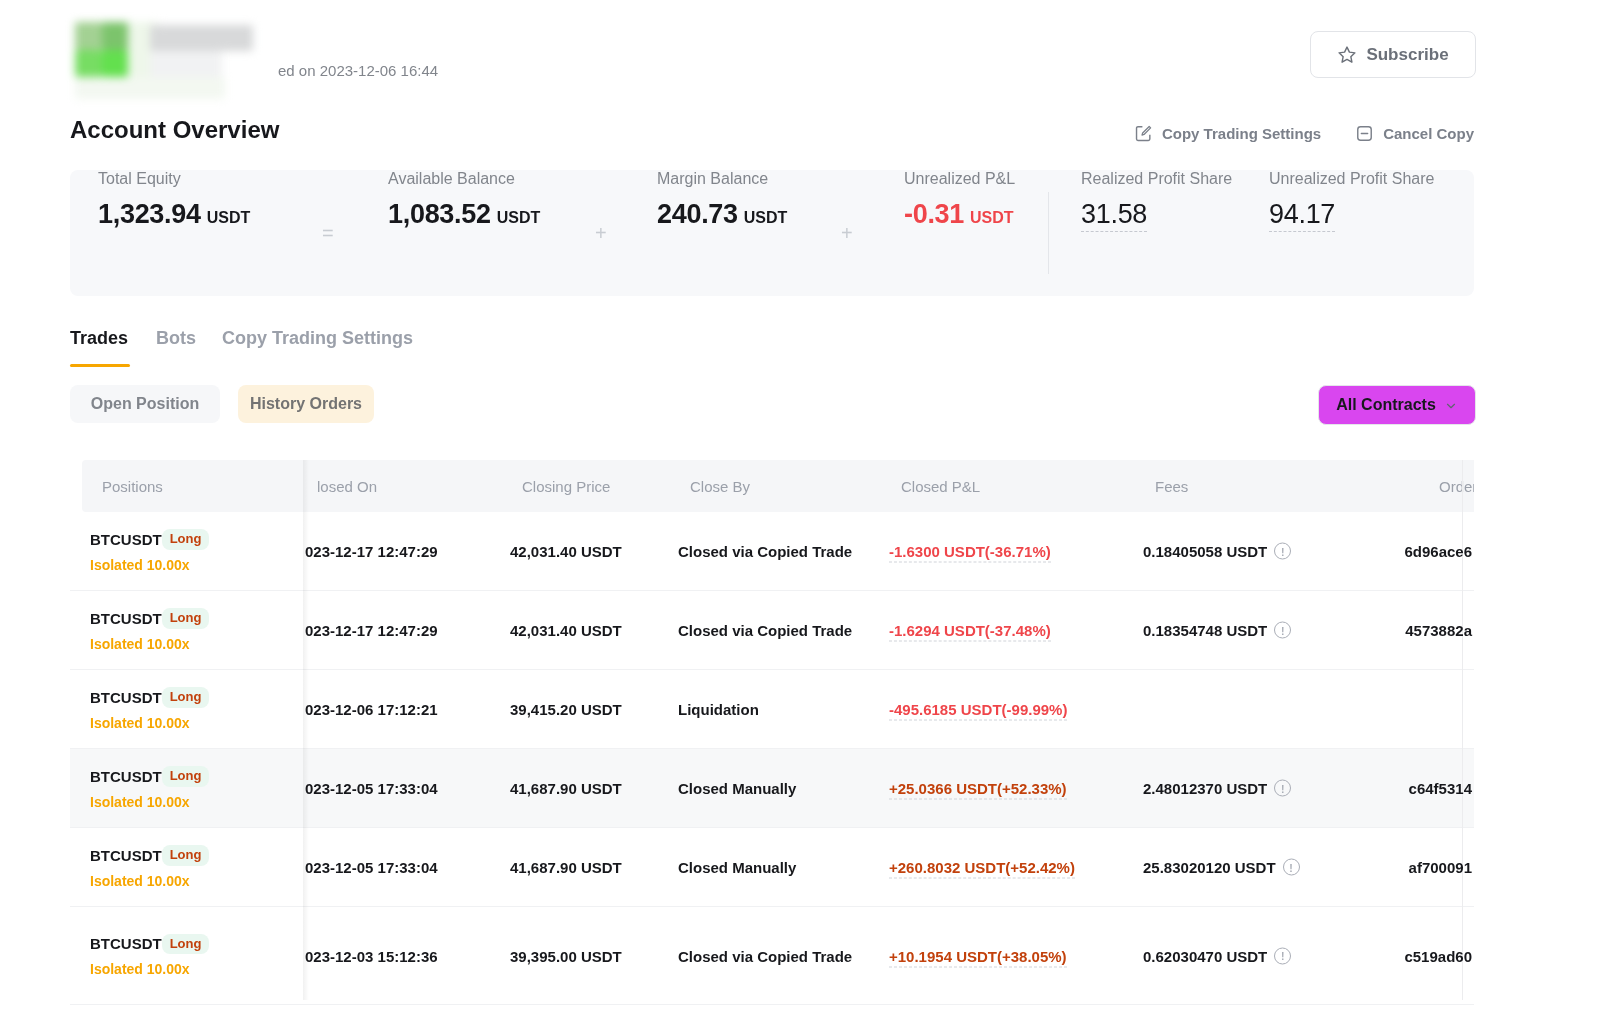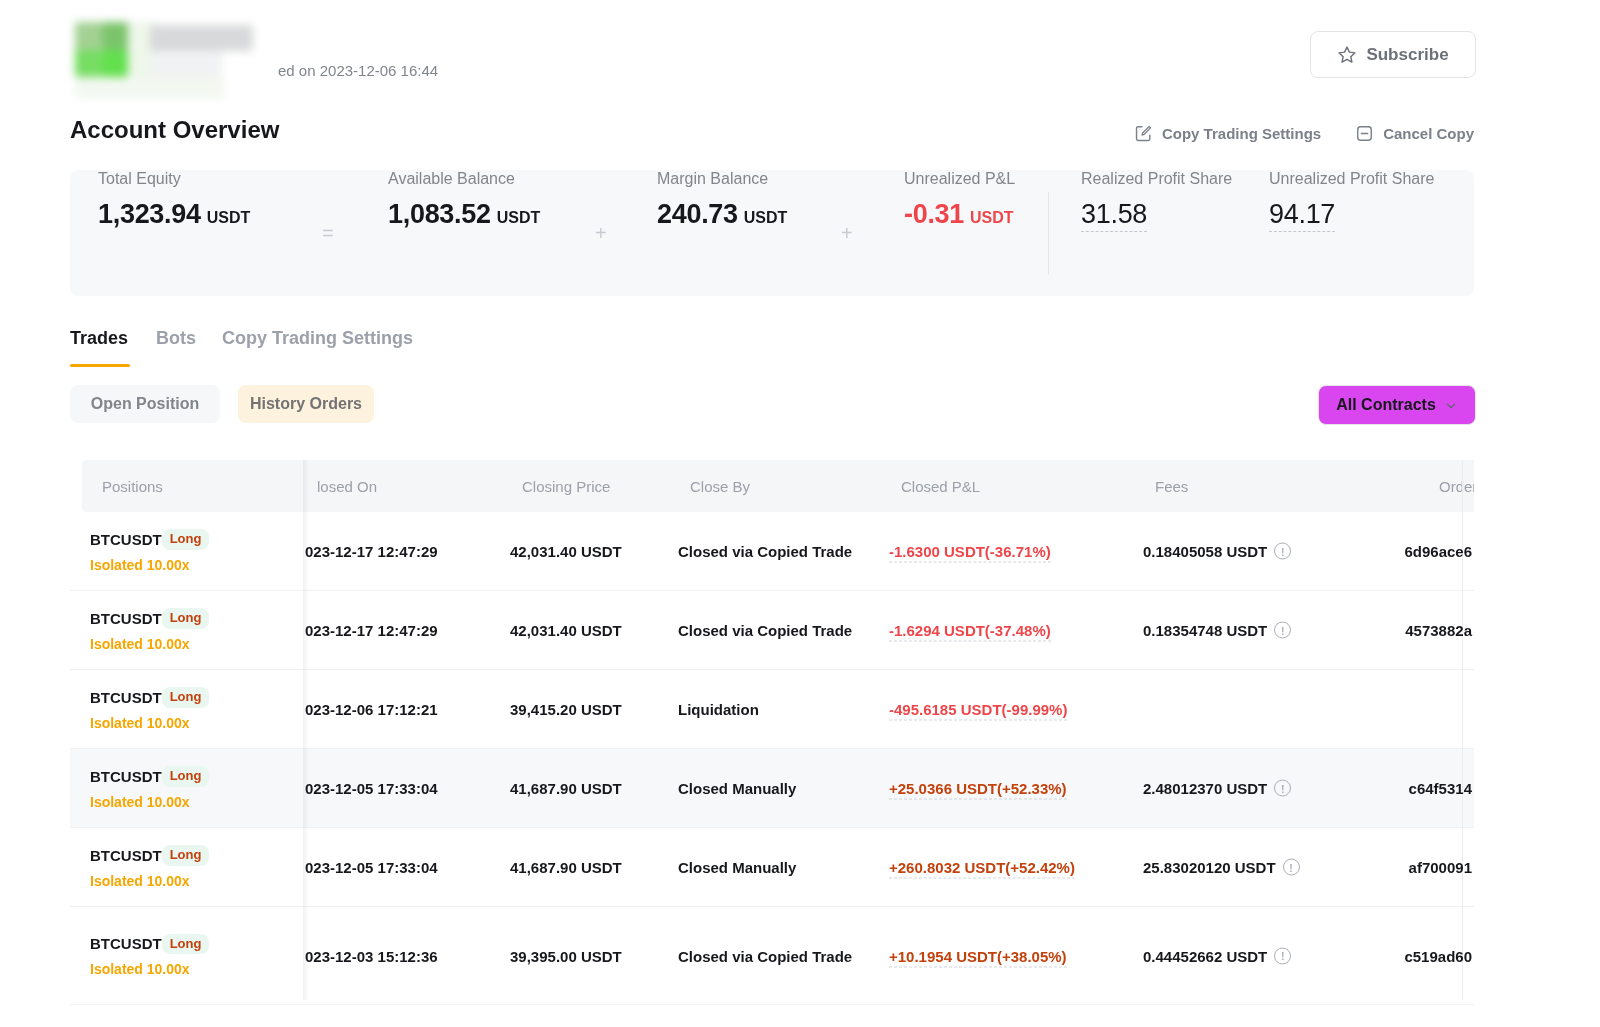--- a/index.html
+++ b/index.html
@@ -312,21 +312,21 @@
       </div>
       <div class="pos-line2">Isolated 10.00x</div>
     </div>
     <div class="cell c-date">023-12-03 15:12:36</div>
     <div class="cell c-price">39,395.00 USDT</div>
     <div class="cell c-closeby">Closed via Copied Trade</div>
     <div class="cell c-pnl pnl positive">
       <span class="pnl-val">+10.1954 USDT(+38.05%)</span>
     </div>
     <div class="cell c-fees fees">
-      <span>0.44452662 USDT</span>
+      <span>0.62030470 USDT</span>
       <span class="info-ic">!</span>
     </div>
     <div class="cell order">c519ad60</div>
   </div>
 
   <div class="trow">
 
     <div class="cell c-date"></div>
     <div class="cell c-price"></div>
     <div class="cell c-closeby"></div>

